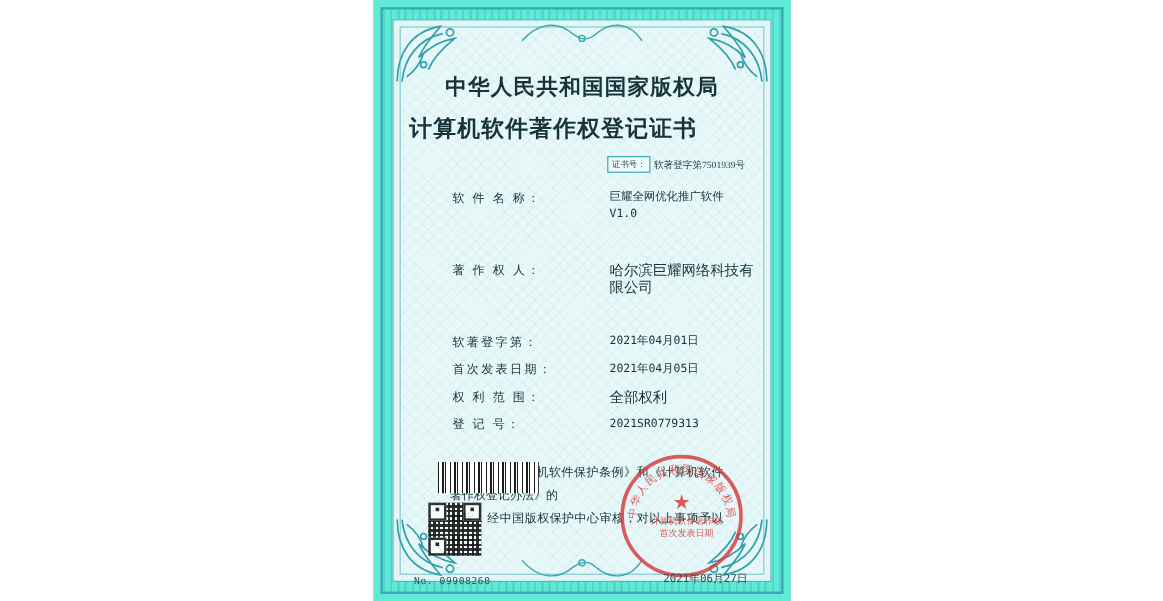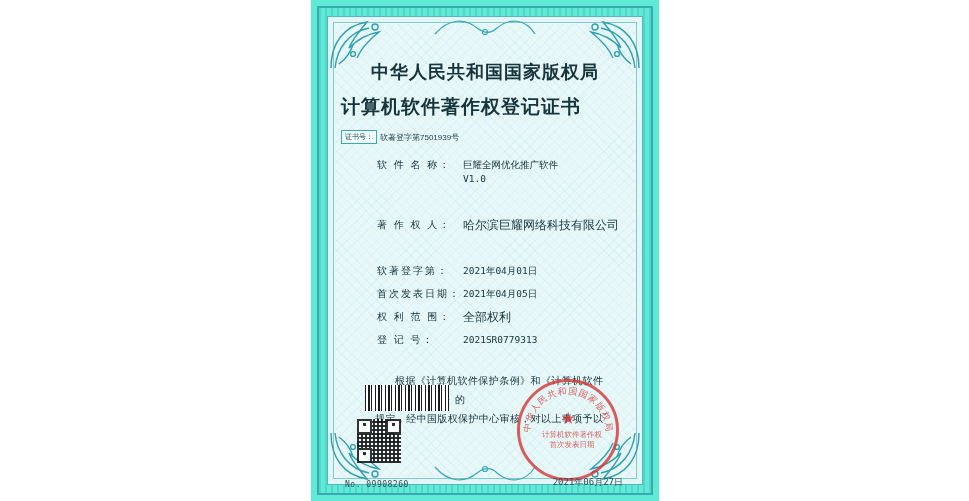--- a/index.html
+++ b/index.html
@@ -121,24 +121,25 @@
     text-align: left;
     font-family: "DejaVu Serif", "Liberation Serif", serif;
     font-weight: bold;
     font-size: 19px;
     letter-spacing: 1px;
     color: #16343b;
     margin-top: 10px;
   }
   .cert-no-row {
     display: flex;
-    justify-content: flex-start;
+    justify-content: flex-end;
     align-items: center;
     margin-top: 10px;
     padding-right: 8px;
+    font-family: Liberation Serif, serif;
   }
   .cert-no-label {
     font-size: 7px;
     color: #1d3d44;
     border: 1px solid #3aa9b5;
     padding: 1px 3px;
     margin-right: 3px;
     background: #f0fbfb;
     white-space: nowrap;
   }
@@ -148,20 +149,21 @@
     white-space: nowrap;
   }
   .fields {
     margin-top: 14px;
     padding-left: 36px;
   }
   .field-row {
     display: flex;
     align-items: flex-start;
     margin-bottom: 9px;
+    gap: 45px;
   }
   .field-row.gap {
     margin-top: 32px;
   }
   .field-label {
     width: 86px;
     flex: 0 0 86px;
     font-size: 10px;
     color: #14333a;
     letter-spacing: 2px;

